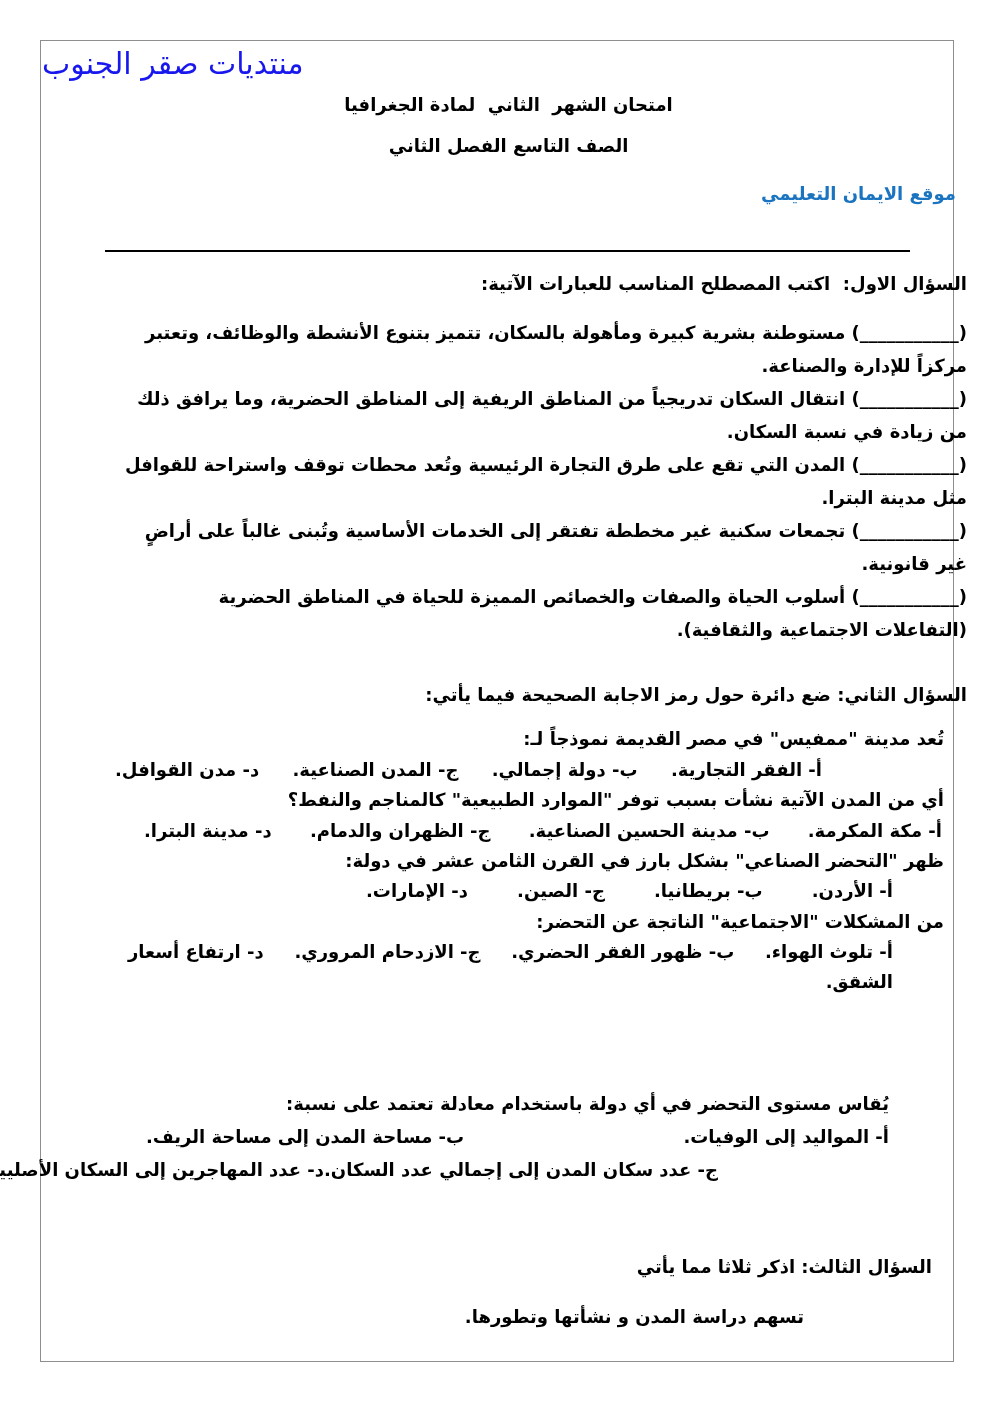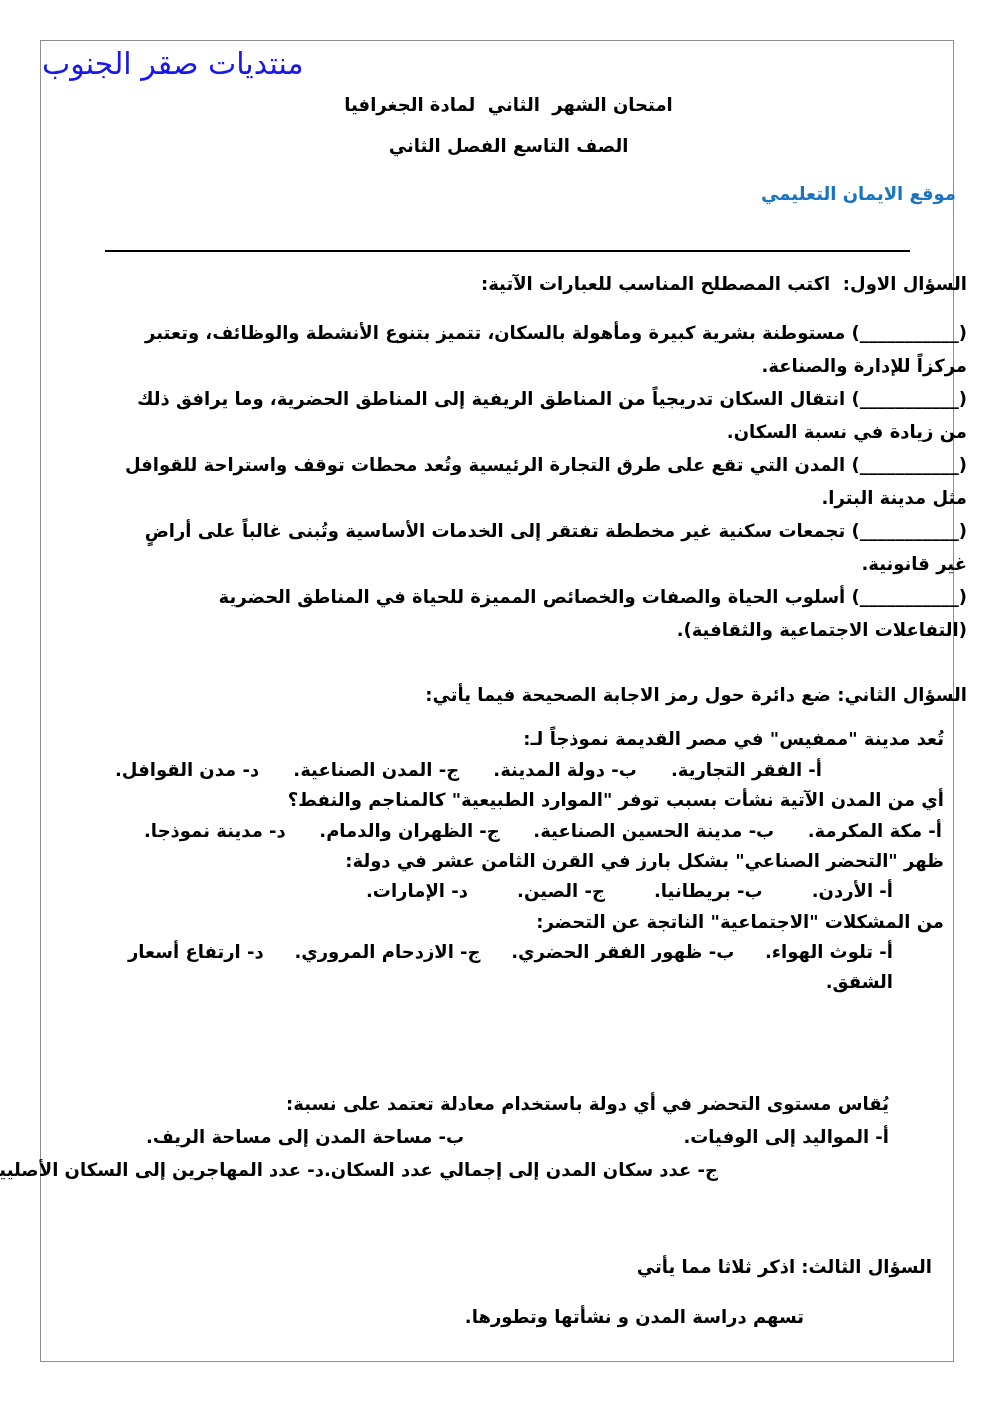--- a/index.html
+++ b/index.html
@@ -36,31 +36,31 @@
   <div class="t" style="right:50px;top:518px;">(___________) تجمعات سكنية غير مخططة تفتقر إلى الخدمات الأساسية وتُبنى غالباً على أراضٍ</div>
   <div class="t" style="right:50px;top:551px;margin-left:44px;">غير قانونية.</div>
   <div class="t" style="right:50px;top:584px;margin-left:36px;">(___________) أسلوب الحياة والصفات والخصائص المميزة للحياة في المناطق الحضرية</div>
   <div class="t" style="right:50px;top:682px;">السؤال الثاني: ضع دائرة حول رمز الاجابة الصحيحة فيما يأتي:</div>
 
   <div class="t" style="right:50px;top:617px;">(التفاعلات الاجتماعية والثقافية).</div>
 
   <div class="t" style="right:73px;top:726px;">تُعد مدينة "ممفيس" في مصر القديمة نموذجاً لـ:</div>
   <div class="opt-row" style="right:195px;left:115px;top:757px;">
     <span>أ- الفقر التجارية.</span>
-    <span>ب- دولة المدينة.</span>
+    <span>ب- دولة إجمالي.</span>
     <span>ج- المدن الصناعية.</span>
     <span>د- مدن القوافل.</span>
   </div>
 
   <div class="t" style="right:73px;top:787px;">أي من المدن الآتية نشأت بسبب توفر "الموارد الطبيعية" كالمناجم والنفط؟</div>
   <div class="opt-row" style="right:75px;left:144px;top:818px;">
     <span>أ- مكة المكرمة.</span>
     <span>ب- مدينة الحسين الصناعية.</span>
     <span>ج- الظهران والدمام.</span>
-    <span>د- مدينة نموذجا.</span>
+    <span>د- مدينة البترا.</span>
   </div>
 
   <div class="t" style="right:73px;top:848px;">ظهر "التحضر الصناعي" بشكل بارز في القرن الثامن عشر في دولة:</div>
   <div class="opt-row" style="right:124px;left:366px;top:878px;">
     <span>أ- الأردن.</span>
     <span>ب- بريطانيا.</span>
     <span>ج- الصين.</span>
     <span>د- الإمارات.</span>
   </div>
 

